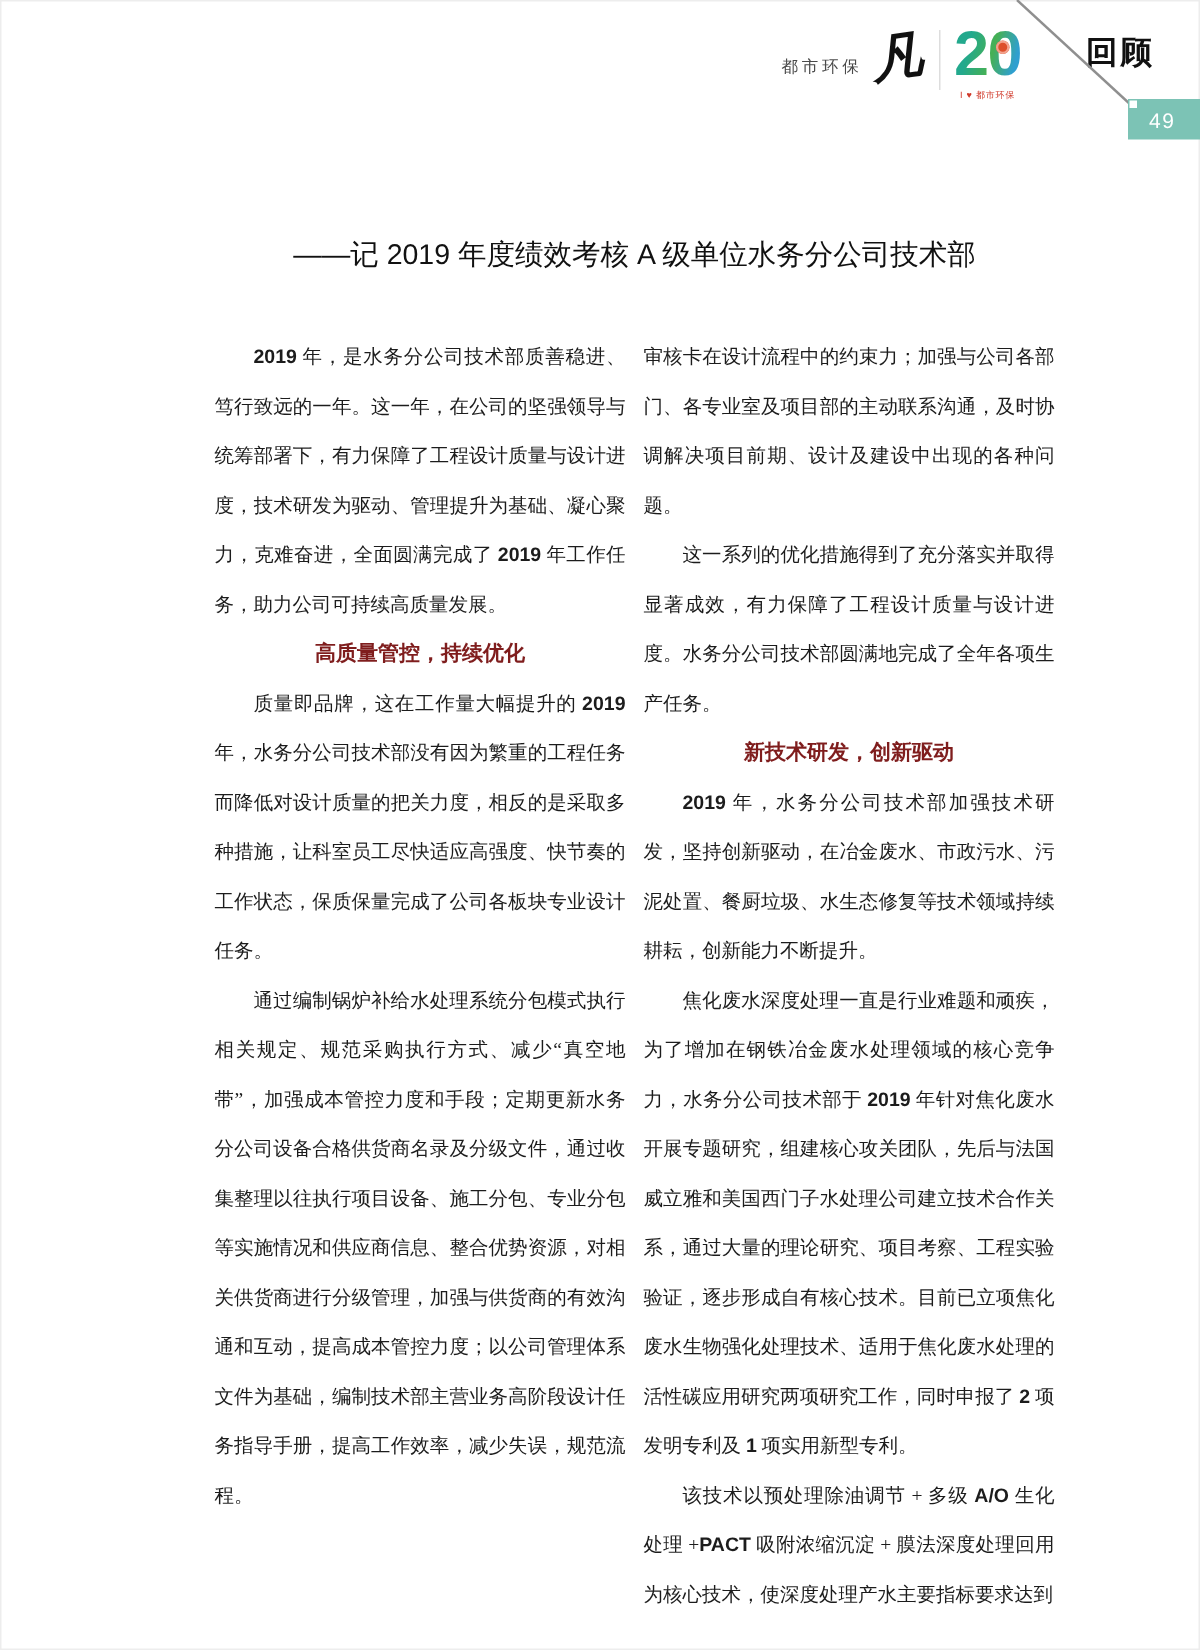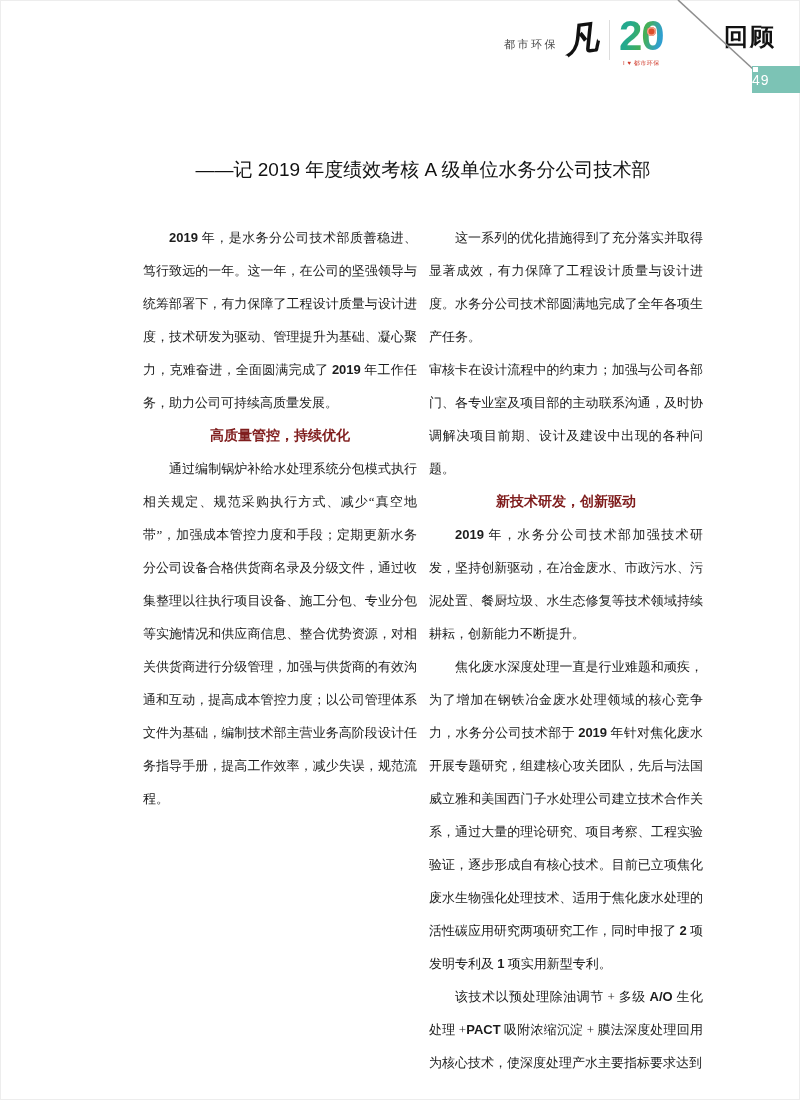--- a/index.html
+++ b/index.html
@@ -6,21 +6,21 @@
   html,body { background:#ffffff; }
   body { font-family:"Liberation Serif","DejaVu Serif",serif; }
   .page {
     position:relative; width:800px; height:1100px; margin:0 auto;
     background:#fff; overflow:hidden;
     box-shadow: inset 0 0 0 1px #ededed;
   }
 
   
   .brand {
-    position:absolute; left:504px; top:16px;
+    position:absolute; left:521px; top:16px;
     display:flex; align-items:center; height:48px;
   }
   .brand-name {
     font-size:11px; letter-spacing:2.5px; color:#4a4a4a;
     font-family:"Liberation Serif","DejaVu Serif",serif;
     margin-top:8px;
   }
   .brand-mark {
     font-size:34px; line-height:1; color:#111;
     font-style:italic; font-weight:700;
@@ -41,29 +41,29 @@
     border-radius:50%; background:#dd4f2b;
     box-shadow:inset 0 0 0 1.5px #f2a28d;
   }
   .anniv-sub {
     font-size:6px; color:#d03a2b; letter-spacing:0.5px; margin-top:2px;
     font-family:"Liberation Sans","DejaVu Sans",sans-serif; white-space:nowrap;
   }
   .section-label {
     position:absolute; left:724px; top:21px;
     font-family:"Liberation Sans","DejaVu Sans",sans-serif;
-    font-weight:700; font-size:24px; letter-spacing:2px; color:#111;
+    font-weight:700; font-size:21px; letter-spacing:2px; color:#111;
   }
   .diag-line { position:absolute; left:674px; top:0; width:85px; height:74px; }
   .page-num-box {
     position:absolute; left:752px; top:66px; width:48px; height:27px;
     background:#7cc3b5; color:#fff;
     font-family:"Liberation Sans","DejaVu Sans",sans-serif;
     font-size:14px; font-weight:400; letter-spacing:1px;
-    display:flex; align-items:center; 
+    display:flex; align-items:center; padding-left:14px;
   }
   .page-num-notch {
     position:absolute; left:1px; top:1px; width:5px; height:5px; background:#fff;
   }
 
   
   main { position:absolute; left:143px; top:148px; width:560px; }
   .title {
     text-align:center; font-family:"Liberation Sans","DejaVu Sans",sans-serif;
     font-weight:700; font-size:36px; line-height:1.25; color:#000;
@@ -118,25 +118,26 @@
     </div>
   </header>
 
   <main>
     <h2 class="subtitle">——记 2019 年度绩效考核 A 级单位水务分公司技术部</h2>
 
     <div class="columns">
       <div class="col" id="col-left">
           <p class="para"><span class="num">2019</span><span> 年，是水务分公司技术部质善稳进、笃行致远的一年。这一年，在公司的坚强领导与统筹部署下，有力保障了工程设计质量与设计进度，技术研发为驱动、管理提升为基础、凝心聚力，克难奋进，全面圆满完成了 </span><span class="num">2019</span><span> 年工作任务，助力公司可持续高质量发展。</span></p>
           <div class="sec-head">高质量管控，持续优化</div>
+          <p class="para"><span>质量即品牌，这在工作量大幅提升的 </span><span class="num">2019</span><span> 年，水务分公司技术部没有因为繁重的工程任务而降低对设计质量的把关力度，相反的是采取多种措施，让科室员工尽快适应高强度、快节奏的工作状态，保质保量完成了公司各板块专业设计任务。</span></p>
           <p class="para"><span>通过编制锅炉补给水处理系统分包模式执行相关规定、规范采购执行方式、减少“真空地带”，加强成本管控力度和手段；定期更新水务分公司设备合格供货商名录及分级文件，通过收集整理以往执行项目设备、施工分包、专业分包等实施情况和供应商信息、整合优势资源，对相关供货商进行分级管理，加强与供货商的有效沟通和互动，提高成本管控力度；以公司管理体系文件为基础，编制技术部主营业务高阶段设计任务指导手册，提高工作效率，减少失误，规范流程。</span></p>
         </div>
       <div class="col" id="col-right">
+          <p class="para noindent"><span>审核卡在设计流程中的约束力；加强与公司各部门、各专业室及项目部的主动联系沟通，及时协调解决项目前期、设计及建设中出现的各种问题。</span></p>
           <p class="para"><span>这一系列的优化措施得到了充分落实并取得显著成效，有力保障了工程设计质量与设计进度。水务分公司技术部圆满地完成了全年各项生产任务。</span></p>
-          <p class="para noindent"><span>审核卡在设计流程中的约束力；加强与公司各部门、各专业室及项目部的主动联系沟通，及时协调解决项目前期、设计及建设中出现的各种问题。</span></p>
           <div class="sec-head">新技术研发，创新驱动</div>
           <p class="para"><span class="num">2019</span><span> 年，水务分公司技术部加强技术研发，坚持创新驱动，在冶金废水、市政污水、污泥处置、餐厨垃圾、水生态修复等技术领域持续耕耘，创新能力不断提升。</span></p>
           <p class="para"><span>焦化废水深度处理一直是行业难题和顽疾，为了增加在钢铁冶金废水处理领域的核心竞争力，水务分公司技术部于 </span><span class="num">2019</span><span> 年针对焦化废水开展专题研究，组建核心攻关团队，先后与法国威立雅和美国西门子水处理公司建立技术合作关系，通过大量的理论研究、项目考察、工程实验验证，逐步形成自有核心技术。目前已立项焦化废水生物强化处理技术、适用于焦化废水处理的活性碳应用研究两项研究工作，同时申报了 </span><span class="num">2</span><span> 项发明专利及 </span><span class="num">1</span><span> 项实用新型专利。</span></p>
           <p class="para"><span>该技术以预处理除油调节 + 多级 </span><span class="num">A/O</span><span> 生化处理 +</span><span class="num">PACT</span><span> 吸附浓缩沉淀 + 膜法深度处理回用为核心技术，使深度处理产水主要指标要求达到 </span></p>
         </div>
     </div>
   </main>
 
 </div>
 

